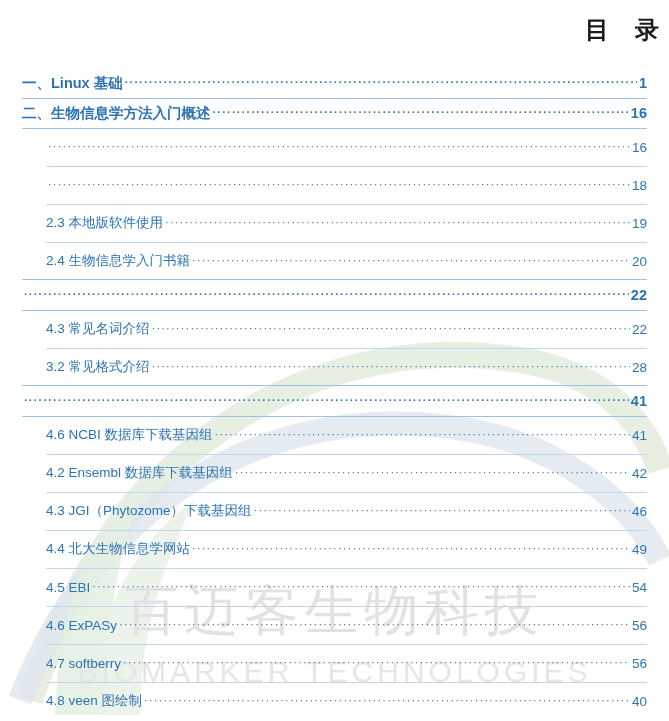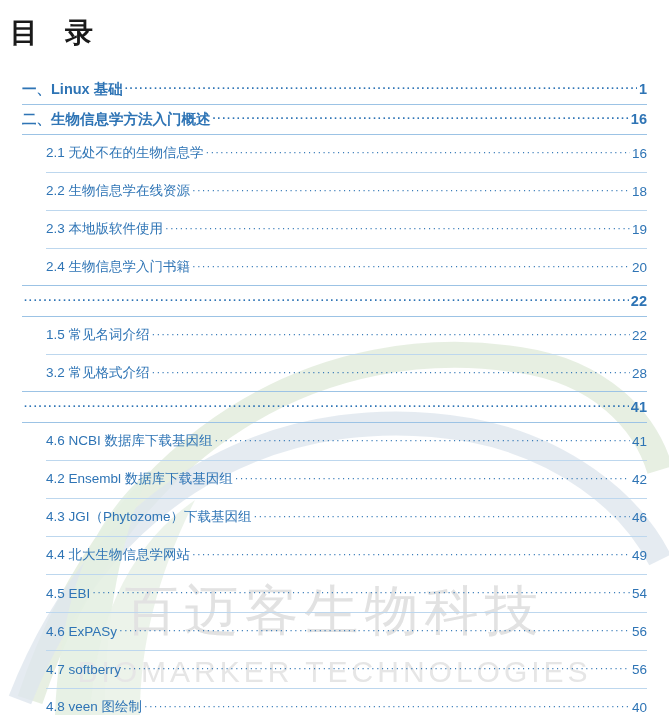--- a/index.html
+++ b/index.html
@@ -47,23 +47,23 @@
   }
 
   
   .page {
     position: relative;
     z-index: 2;
     padding: 0;
   }
 
   .doc-title {
-    text-align: left;
+    text-align: right;
     font-family: "Liberation Serif", serif;
-    font-size: 28px;
+    font-size: 24px;
     font-weight: bold;
     color: #1a1a1a;
     letter-spacing: 10px;
     margin: 14px 0 0 0;
     padding-left: 10px;
   }
 
   .toc {
     margin-top: 22px;
   }
@@ -165,28 +165,26 @@
     </div>
 
     <div class="toc-row lvl1">
       <span class="label">二、生物信息学方法入门概述</span>
       <span class="dots">······························································································································</span>
       <span class="page-num">16</span>
       <span class="rule"></span>
     </div>
 
     <div class="toc-row lvl2">
-      <span class="label">2.1  无处不在的生物信息学</span>
       <span class="dots">······························································································································</span>
       <span class="page-num">16</span>
       <span class="rule"></span>
     </div>
 
     <div class="toc-row lvl2">
-      <span class="label">2.2  生物信息学在线资源</span>
       <span class="dots">······························································································································</span>
       <span class="page-num">18</span>
       <span class="rule"></span>
     </div>
 
     <div class="toc-row lvl2">
       <span class="label">2.3  本地版软件使用</span>
       <span class="dots">······························································································································</span>
       <span class="page-num">19</span>
       <span class="rule"></span>
@@ -199,21 +197,21 @@
     </div>
 
     <div class="toc-row lvl1">
       <span class="rule-top"></span>
       <span class="dots">······························································································································</span>
       <span class="page-num">22</span>
       <span class="rule"></span>
     </div>
 
     <div class="toc-row lvl2">
-      <span class="label">1.5  常见名词介绍</span>
+      <span class="label">4.3  常见名词介绍</span>
       <span class="dots">······························································································································</span>
       <span class="page-num">22</span>
       <span class="rule"></span>
     </div>
 
     <div class="toc-row lvl2">
       <span class="label">3.2  常见格式介绍</span>
       <span class="dots">······························································································································</span>
       <span class="page-num">28</span>
     </div>

